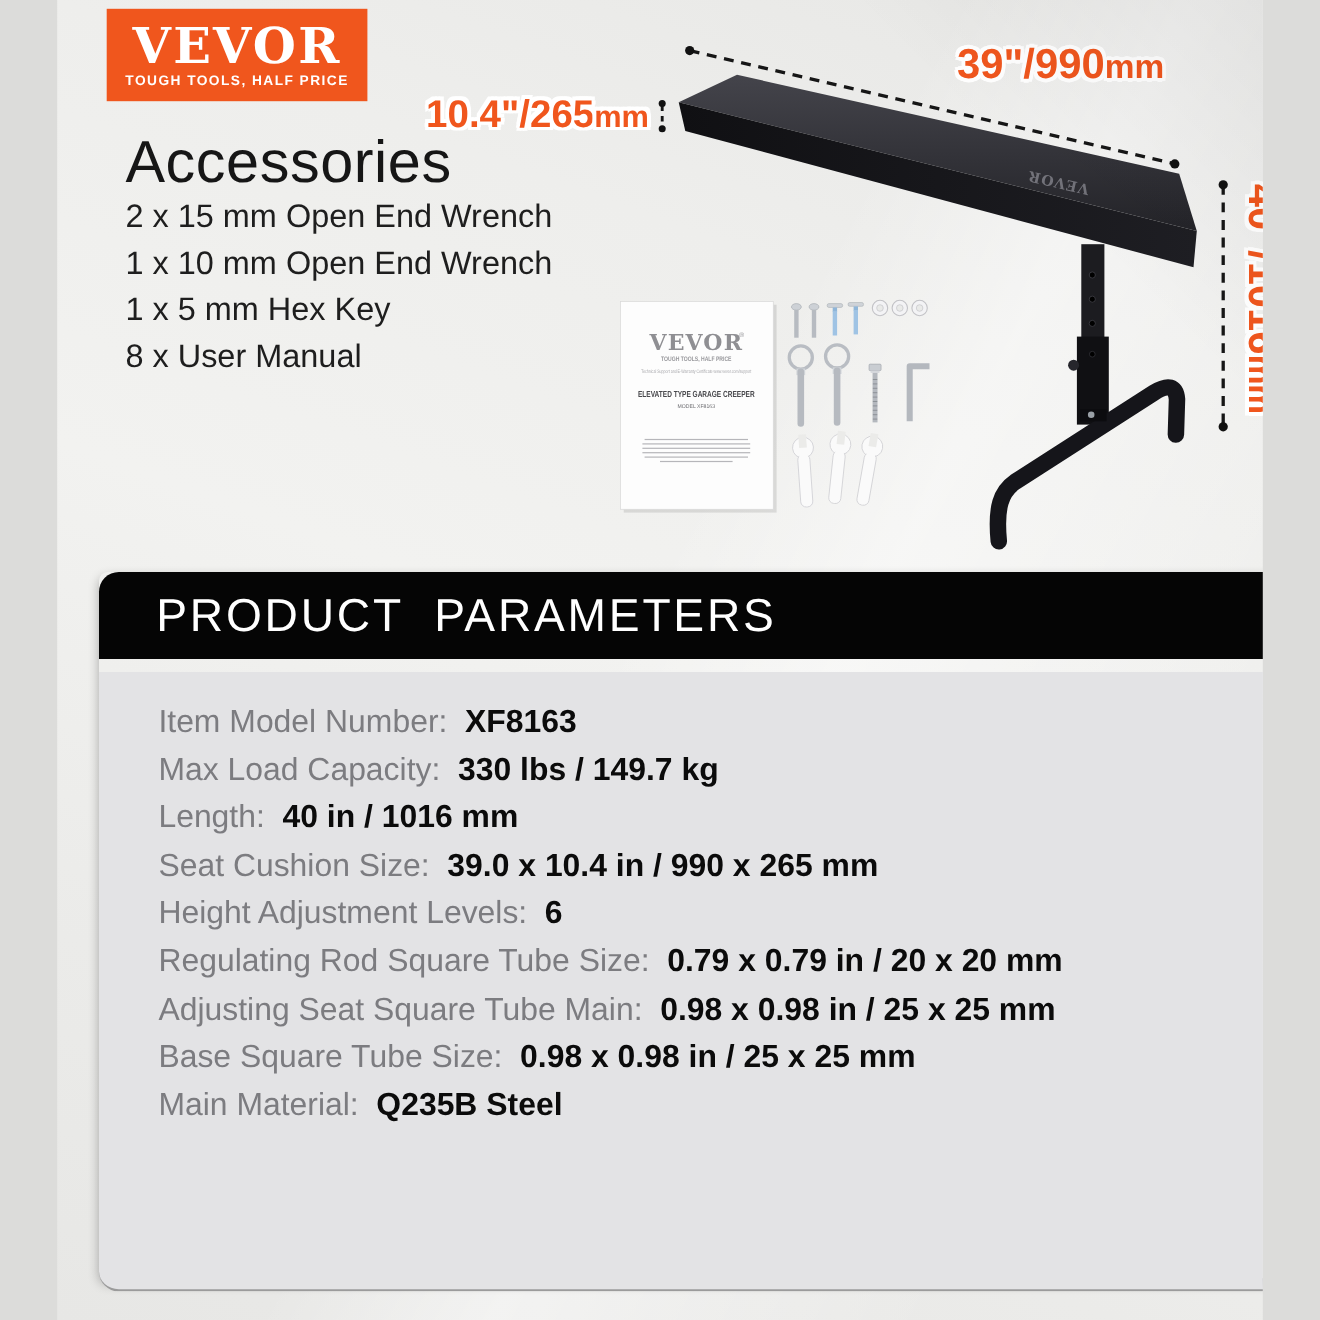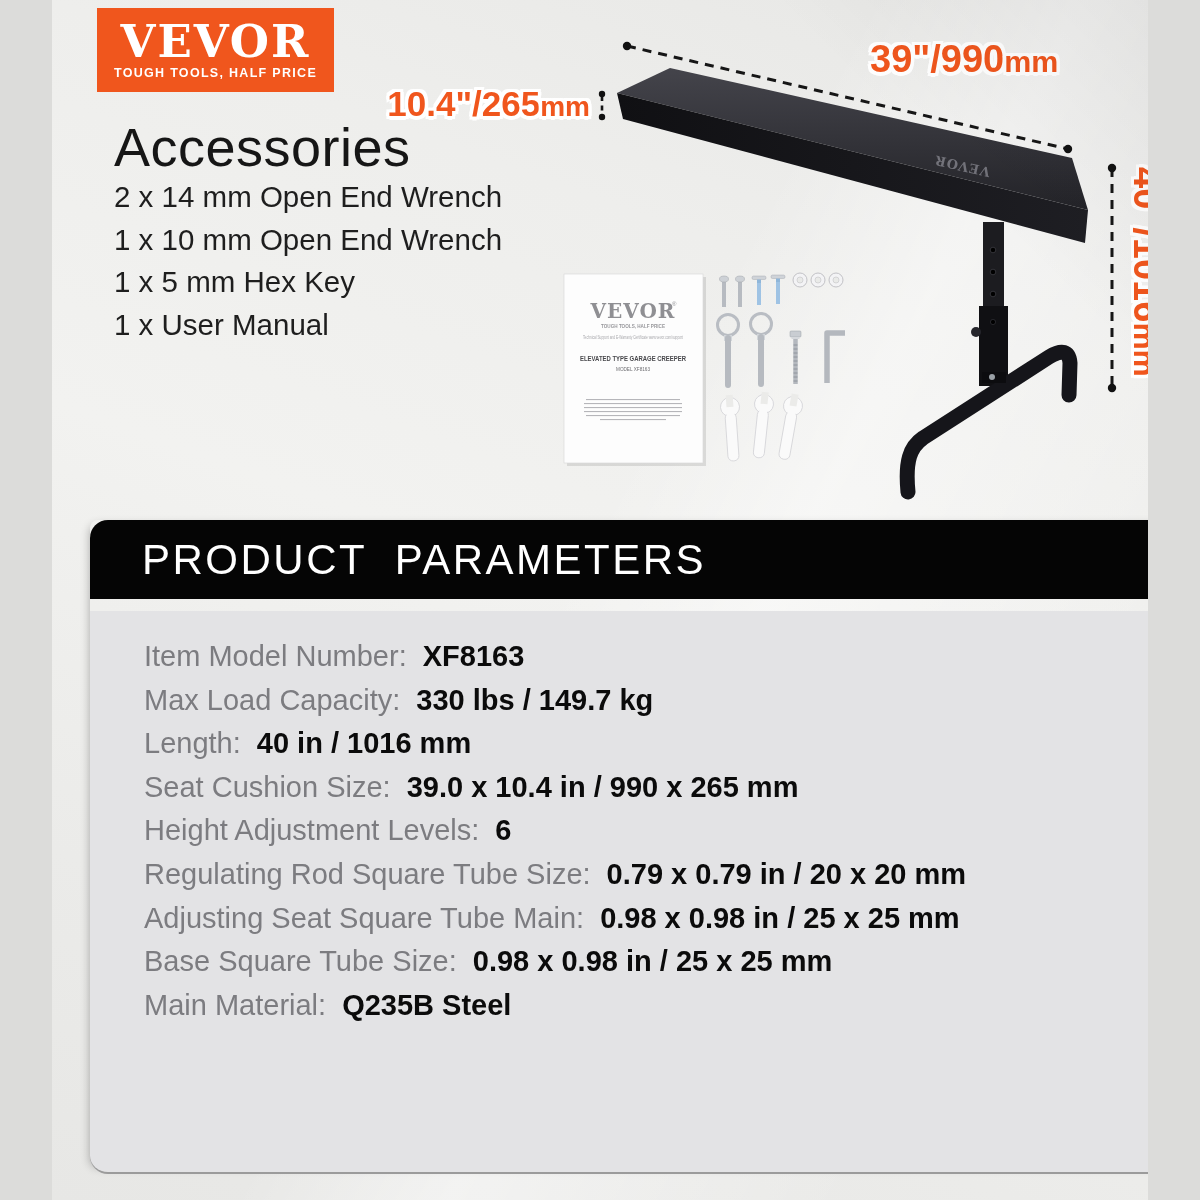--- a/index.html
+++ b/index.html
@@ -61,24 +61,24 @@
 
 <div id="stage">
 
   <div class="logo-box">
     <div class="logo-word">VEVOR</div>
     <div class="logo-tag">TOUGH TOOLS, HALF PRICE</div>
   </div>
 
   <div class="acc-title">Accessories</div>
   <div class="acc-list">
-    <div>2 x 14 mm Open End Wrench</div>
+    <div>2 x 15 mm Open End Wrench</div>
     <div>1 x 10 mm Open End Wrench</div>
     <div>1 x 5 mm Hex Key</div>
-    <div>1 x User Manual</div>
+    <div>8 x User Manual</div>
   </div>
 
   <svg class="prod-svg" viewBox="490 30 670 490">
     <defs>
       <linearGradient id="cushTop" x1="0" y1="0" x2="0" y2="1">
         <stop offset="0" stop-color="#44444b"></stop>
           <stop offset="1" stop-color="#232328"></stop>
       </linearGradient>
       <linearGradient id="cushFront" x1="0" y1="0" x2="1" y2="0">
         <stop offset="0" stop-color="#101013"></stop>

